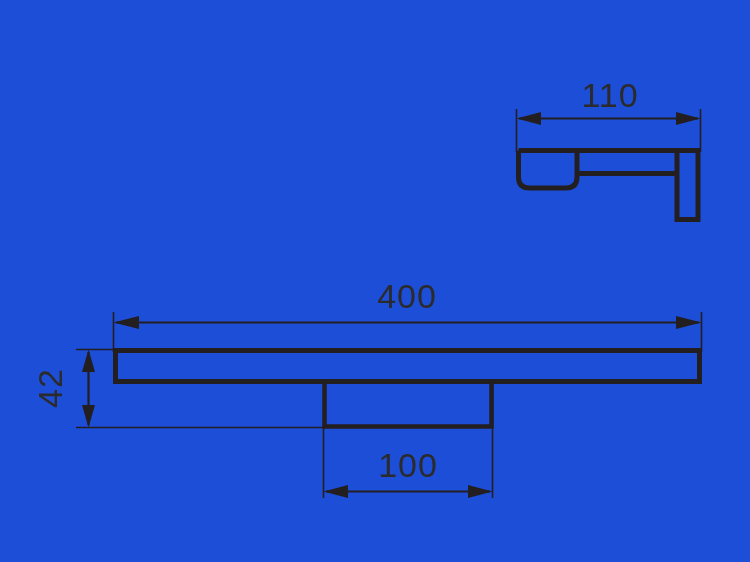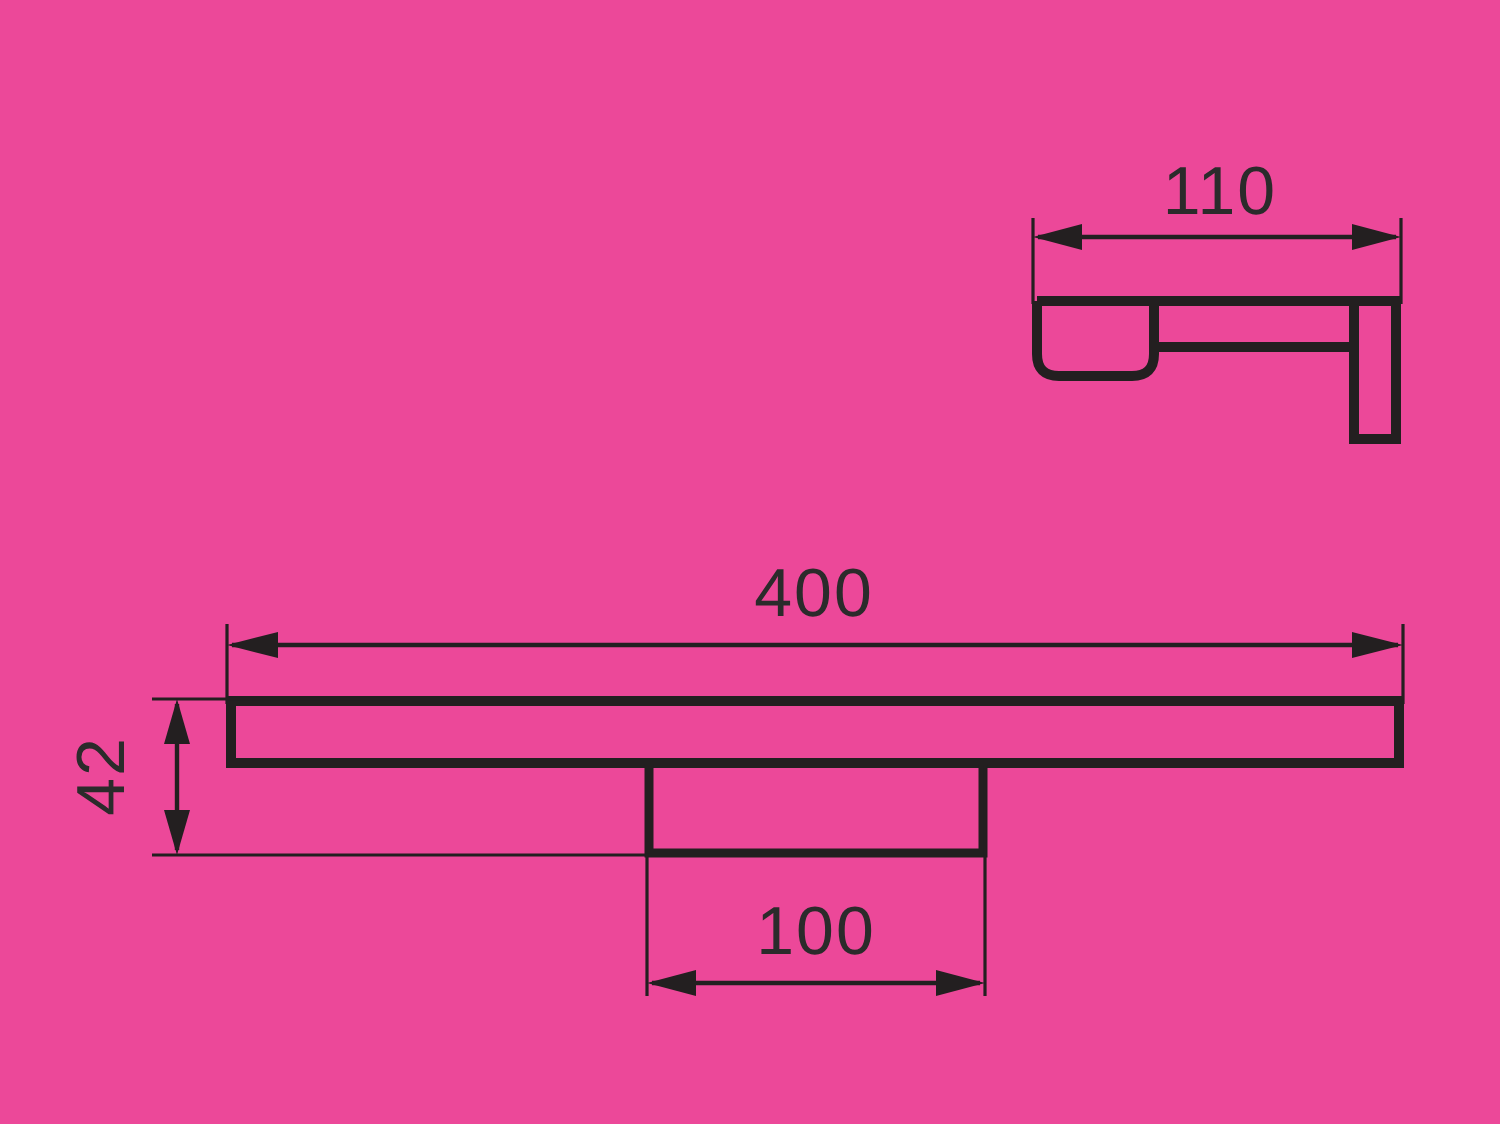--- a/index.html
+++ b/index.html
@@ -10,21 +10,21 @@
   body {
     width: 750px;
     height: 562px;
     font-family: "Liberation Sans", sans-serif;
     overflow: hidden;
   }
   #drawing-root {
     position: relative;
     width: 750px;
     height: 562px;
-    background: #ec4899;
+    background: #1d4ed8;
   }
   svg#technical-drawing {
     display: block;
     width: 750px;
     height: 562px;
   }
   .dim-text {
     font-family: "Liberation Sans", sans-serif;
     font-size: 34px;
     fill: #2b2b2b;

